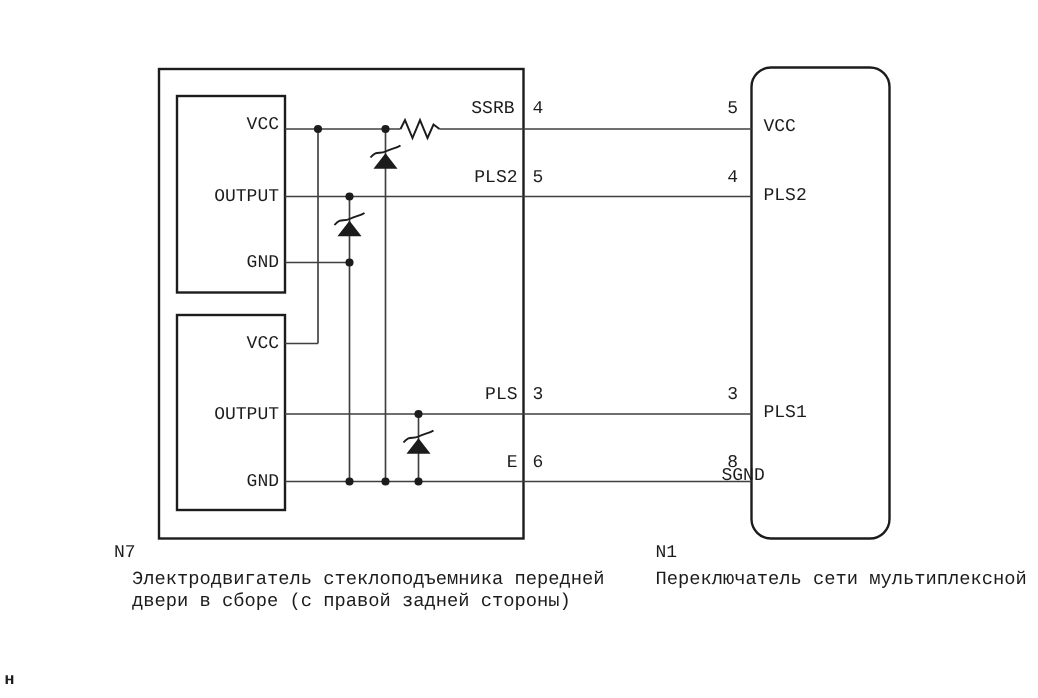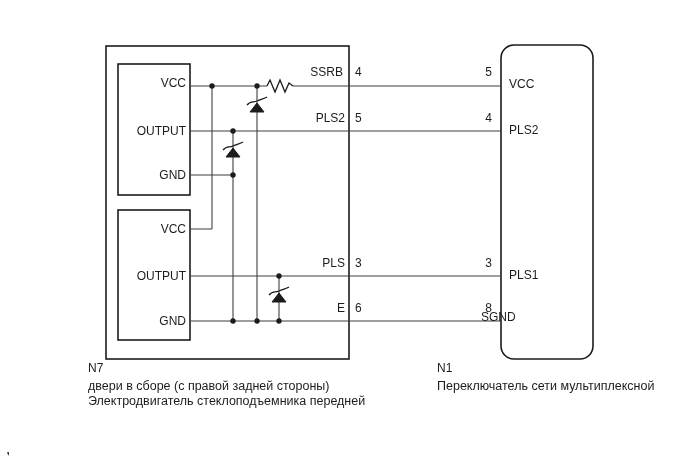--- a/index.html
+++ b/index.html
@@ -1,23 +1,22 @@
 <!DOCTYPE html>
 <html><head>
 <meta charset="utf-8">
 <style>
   html,body{margin:0;padding:0;background:#ffffff;}
   .canvas{
     position:relative;
     width:692px;height:465px;
     background:#ffffff;
-    font-family:Liberation Sans, sans-serif;
+    font-family:Liberation Mono, monospace;
     color:#1c1c1c;
     overflow:hidden;
-    border-radius:31px;
   }
   .canvas svg{position:absolute;left:0;top:0;}
   .t{
     position:absolute;
     white-space:nowrap;
     font-size:12px;
     line-height:14px;
     color:#1c1c1c;
   }
   .desc{font-size:12.5px;line-height:15px;}
@@ -101,24 +100,24 @@
   <span class="t" style="right:200px;top:65px">5</span>
   <span class="t" style="right:200px;top:111px">4</span>
   <span class="t" style="right:200px;top:256px">3</span>
   <span class="t" style="right:200px;top:301px">8</span>
 
   <span class="t" style="left:509px;top:77px">VCC</span>
   <span class="t" style="left:509px;top:123px">PLS2</span>
   <span class="t" style="left:509px;top:268px">PLS1</span>
   <span class="t" style="left:481px;top:310px">SGND</span>
 
-  <span class="t" style="left:88px;top:361px">N7</span>
+  <span class="t" style="left:76px;top:361px">N7</span>
   <div class="t desc" style="left:88px;top:379px">
+    <span>Электродвигатель стеклоподъемника передней</span>
     <span>двери в сборе (с правой задней стороны)</span>
-    <span>Электродвигатель стеклоподъемника передней</span>
   </div>
 
   <span class="t" style="left:437px;top:361px">N1</span>
   <div class="t desc" style="left:437px;top:379px">
     <span>Переключатель сети мультиплексной</span>
   </div>
 
   <span class="t corner" style="left:3px;top:447px">н</span>
 
 </div>

